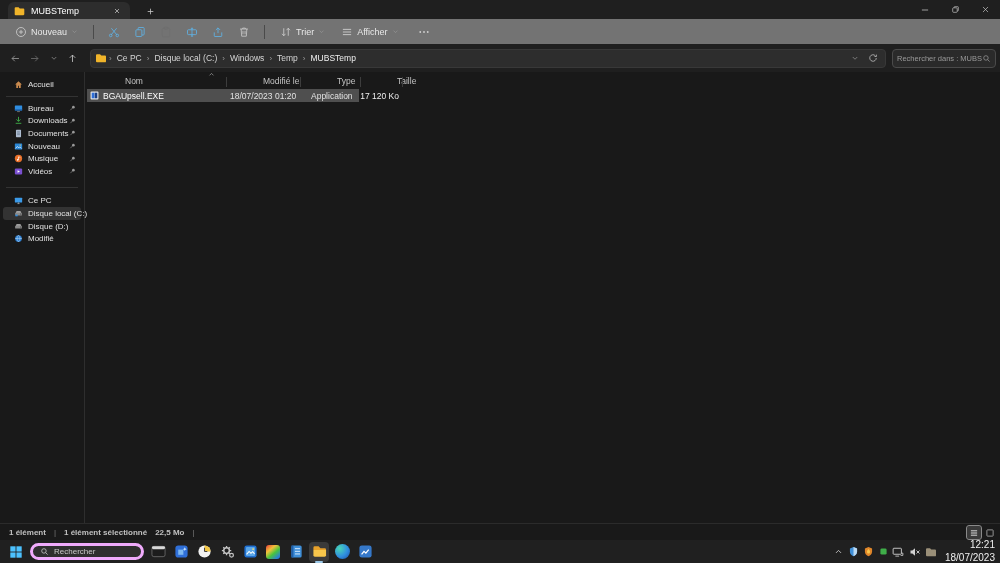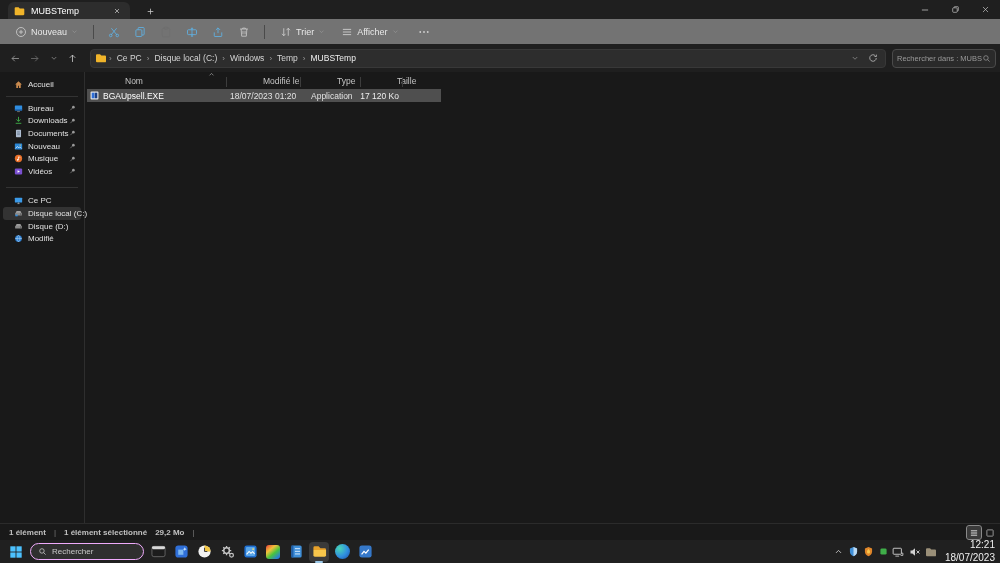--- a/index.html
+++ b/index.html
@@ -52,42 +52,42 @@
   .snav.sel { background:#333333; }
   .snav-label { font-size:8px; color:#e0e0e0; white-space:nowrap; }
   .pin { position:absolute; right:5px; top:50%; transform:translateY(-50%); color:#9a9a9a; display:flex; }
   .side-sep { border-top:1px solid #333; margin:5px 6px; }
   .sic { width:9px; height:9px; display:flex; flex-shrink:0; }
 
   .main { position:relative; flex:1; }
   .hdr-label { position:absolute; top:4px; font-size:8.5px; color:#c5c5c5;padding-left:32px; }
   .hdr-sep { position:absolute; top:5px; width:1px; height:10px; background:#3d3d3d; }
   .sort-caret { position:absolute; top:-1px; left:123px; color:#b5b5b5; display:flex; }
-  .frow { position:absolute; top:17px; left:2px; width:354px; height:13px; background:#4f4f4f; display:block; }
+  .frow { position:absolute; top:17px; left:2px; width:272px; height:13px; background:#4f4f4f; display:block; }
   .fcell { position:absolute; top:0; height:13px; display:flex; align-items:center; font-size:8.5px; }
   .fname { left:16px; color:#ffffff; }
   .fmod  { left:143px; color:#e2e2e2; }
   .ftype { left:224px; color:#e2e2e2; }
   .fsize { left:262px; width:50px; justify-content:flex-end; color:#efefef; }
   .ficon { position:absolute; left:3px; top:2px; width:9px; height:9px; }
 
   
   .statusbar { position:absolute; top:523px; left:0; right:0; height:17px; background:#191919;
                border-top:1px solid #2b2b2b; display:flex; align-items:center; padding-left:9px; gap:8px; }
   .stx { font-size:8px; color:#c0c0c0;font-weight:bold; }
   .sdiv { font-size:8px; color:#7a7a7a; }
   .view-toggles { position:absolute; right:3px; top:2px; display:flex; gap:2px; }
   .vbtn { width:14px; height:13px; display:flex; align-items:center; justify-content:center; border-radius:2px; }
   .vbtn.active { background:#3a3a3a; outline:1px solid #8a8a8a; }
 
   
   .taskbar { position:absolute; top:540px; left:0; right:0; height:23px; background:#202020;
              display:flex; align-items:center; }
   .start-btn { width:22px; height:21px; margin-left:5px; display:flex; align-items:center; justify-content:center; border-radius:4px; }
-  .tsearch { margin-left:3px; width:114px; height:17px; background:#2f2f2f; border:1px solid #f0abfc;
+  .tsearch { margin-left:3px; width:114px; height:17px; background:#2f2f2f; border:3px solid #f0abfc;
              border-radius:9px; display:flex; align-items:center; padding:0 7px; gap:5px; }
   .tsearch-label { font-size:8px; color:#c9c9c9; }
   .apps { display:flex; align-items:center; margin-left:4px; gap:3px; }
   .app-btn { position:relative; width:20px; height:20px; display:flex; align-items:center; justify-content:center; border-radius:4px; }
   .app-btn.active { background:#3a3a3a; }
   .app-btn.active::after { content:""; position:absolute; bottom:-1px; left:6px; width:8px; height:2px;
                            border-radius:2px; background:#9bc8e8; }
   .edge-icon { width:15px; height:15px; border-radius:50%;
                background:radial-gradient(circle at 30% 30%, #49d6b5 0%, #2f8de0 55%, #1b4fa0 100%); }
   .grad-icon { width:14px; height:14px; border-radius:3px;
@@ -474,21 +474,21 @@
         <span class="fcell ftype">Application</span>
         <span class="fcell fsize">17 120 Ko</span>
       </div>
     </div>
   </div>
 
   <div class="statusbar">
     <span class="stx">1 élément</span>
     <span class="sdiv">|</span>
     <span class="stx">1 élément sélectionné</span>
-    <span class="stx">29,2 Mo</span>
+    <span class="stx">22,5 Mo</span>
     <span class="sdiv">|</span>
     <div class="view-toggles">
       <div class="vbtn active">
         <svg viewBox="0 0 16 16" width="10" height="10" style="color:#d8d8d8">
             <path d="M3 4.5h10M3 8h10M3 11.5h10" stroke="currentColor" stroke-width="1.6" fill="none"></path>
           </svg>
       </div>
       <div class="vbtn">
         <svg viewBox="0 0 16 16" width="10" height="10" style="color:#9a9a9a">
             <rect x="3" y="3" width="10" height="10" rx="1" stroke="currentColor" stroke-width="1.5" fill="none"></rect>

